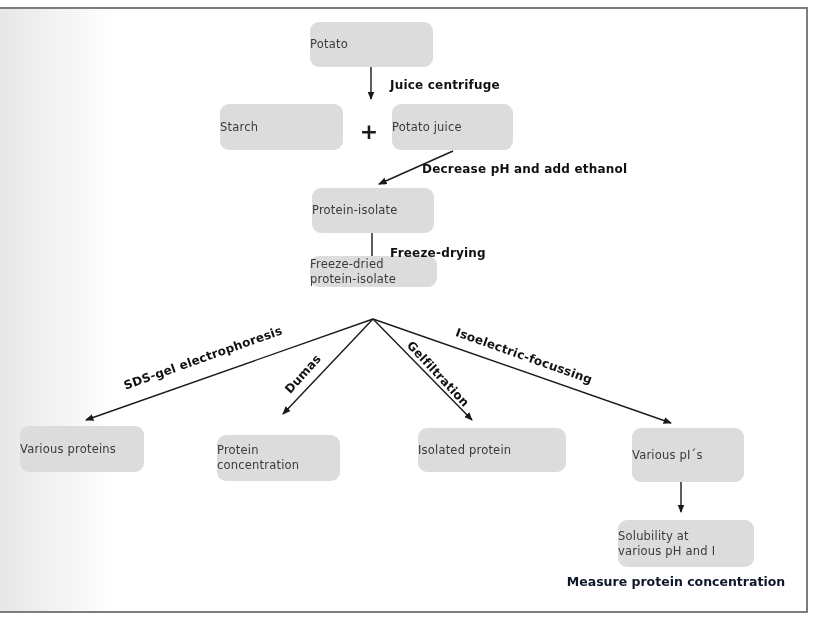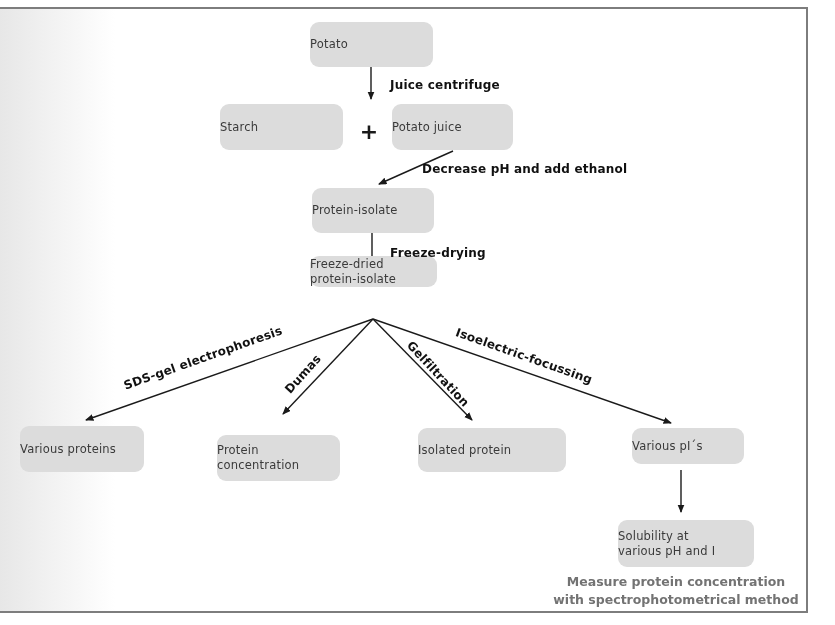--- a/index.html
+++ b/index.html
@@ -58,21 +58,21 @@
     transform: translate(-50%, -50%);
   }
   .note {
     position: absolute;
     left: 540px; top: 573px;
     width: 272px;
     text-align: center;
     font-weight: bold;
     font-size: 12.5px;
     line-height: 18px;
-    color: #737373;
+    color: #0f172a;
   }
   svg.wires { position: absolute; left: 0; top: 0; }
 </style>
 </head>
 <body>
 
 <div class="frame"></div>
 <div class="left-shade"></div>
 
 <svg class="wires" width="835" height="625" viewBox="0 0 835 625">
@@ -122,21 +122,21 @@
 
 <div class="node" style="left:217px; top:427px; width:123px; height:46px;margin-top:8px;">
   <span>Protein</span>
   <span>concentration</span>
 </div>
 
 <div class="node" style="left:418px; top:428px; width:148px; height:44px;">
   <span>Isolated protein</span>
 </div>
 
-<div class="node" style="left:632px; top:428px; width:112px; height:36px;">
+<div class="node" style="left:632px; top:428px; width:112px; height:54px;">
   <span>Various pI´s</span>
 </div>
 
 <div class="node" style="left:618px; top:520px; width:136px; height:47px;">
   <span>Solubility at</span>
   <span>various pH and I</span>
 </div>
 
 <div class="edge-label" style="left:390px; top:78px;">Juice centrifuge</div>
 
@@ -147,14 +147,13 @@
 <div class="edge-label rotlabel" style="left:203px; top:358px; transform: translate(-50%,-50%) rotate(-19.5deg);">SDS-gel electrophoresis</div>
 
 <div class="edge-label rotlabel" style="left:303px; top:374px; transform: translate(-50%,-50%) rotate(-48deg);">Dumas</div>
 
 <div class="edge-label rotlabel" style="left:438px; top:374px; transform: translate(-50%,-50%) rotate(47deg);">Gelfiltration</div>
 
 <div class="edge-label rotlabel" style="left:524px; top:356px; transform: translate(-50%,-50%) rotate(19.5deg);">Isoelectric-focussing</div>
 
 <div class="note">
   <div>Measure protein concentration</div>
-  <div>with spectrophotometrical method</div>
 </div>
 
 </body></html>

